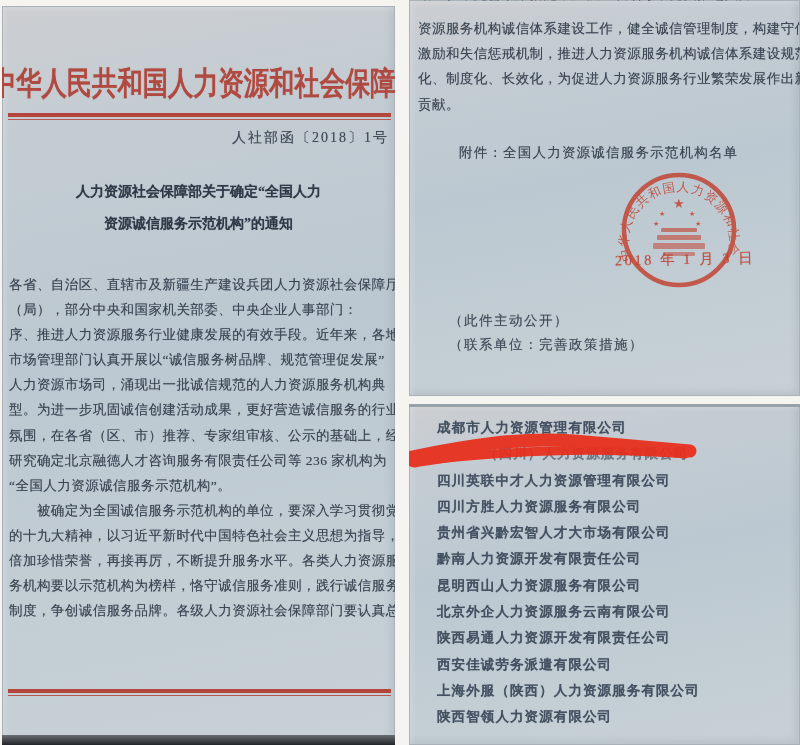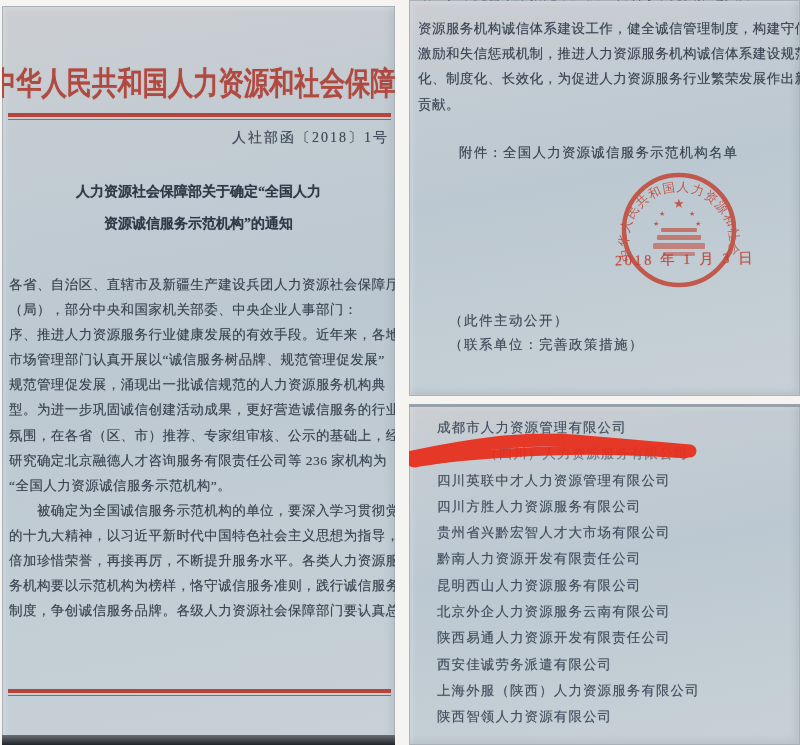--- a/index.html
+++ b/index.html
@@ -8,21 +8,21 @@
     background:#f5f4f1;
     font-family:"Liberation Serif","DejaVu Serif",serif;
   }
   .panel{
     position:absolute;overflow:hidden;
     background:linear-gradient(170deg,#ccced1 0%,#c3ccd3 18%,#bcc8d1 45%,#c2cdd4 75%,#c8d1d7 100%);
     box-shadow:inset 0 0 0 1px #a9b2b9, inset 2px 2px 6px rgba(255,255,255,.35), inset -3px -3px 8px rgba(90,100,110,.18);
   }
   .panel.left{left:2px;top:6px;width:393px;height:739px;}
   .panel.rtop{left:409px;top:0;width:391px;height:396px;}
-  .panel.rbot{left:409px;top:404px;width:391px;height:341px;}
+  .panel.rbot{left:409px;top:404px;width:391px;height:341px;font-weight:bold;}
 
   .table-edge{position:absolute;left:0;right:0;bottom:0;height:10px;
     background:linear-gradient(180deg,#6a6e72,#22252a);}
 
   
   .ministry-header{
     position:absolute;left:-11px;top:56px;white-space:nowrap;
     font-size:32px;font-weight:bold;color:#b04a41;
     transform:scaleX(0.79);transform-origin:left center;
     letter-spacing:0px;text-shadow:0 0 1px rgba(176,74,65,.55);
@@ -102,21 +102,21 @@
     <div class="doc-title">
       <div>人力资源社会保障部关于确定“全国人力</div>
       <div>资源诚信服务示范机构”的通知</div>
     </div>
 
     <div class="body-block left-body">
       <div class="tl">各省、自治区、直辖市及新疆生产建设兵团人力资源社会保障厅</div>
       <div class="tl">（局），部分中央和国家机关部委、中央企业人事部门：</div>
       <div class="tl">序、推进人力资源服务行业健康发展的有效手段。近年来，各地</div>
       <div class="tl">市场管理部门认真开展以“诚信服务树品牌、规范管理促发展”</div>
-      <div class="tl">规范管理促发展，涌现出一批诚信规范的人力资源服务机构典</div>
+      <div class="tl">人力资源市场司，涌现出一批诚信规范的人力资源服务机构典</div>
       <div class="tl">型。为进一步巩固诚信创建活动成果，更好营造诚信服务的行业</div>
       <div class="tl">氛围，在各省（区、市）推荐、专家组审核、公示的基础上，经</div>
       <div class="tl">研究确定北京融德人才咨询服务有限责任公司等 236 家机构为</div>
       <div class="tl">“全国人力资源诚信服务示范机构”。</div>
       <div class="tl">　　被确定为全国诚信服务示范机构的单位，要深入学习贯彻党</div>
       <div class="tl">的十九大精神，以习近平新时代中国特色社会主义思想为指导，</div>
       <div class="tl">倍加珍惜荣誉，再接再厉，不断提升服务水平。各类人力资源服</div>
       <div class="tl">务机构要以示范机构为榜样，恪守诚信服务准则，践行诚信服务</div>
       <div class="tl">制度，争创诚信服务品牌。各级人力资源社会保障部门要认真总</div>
     </div>

